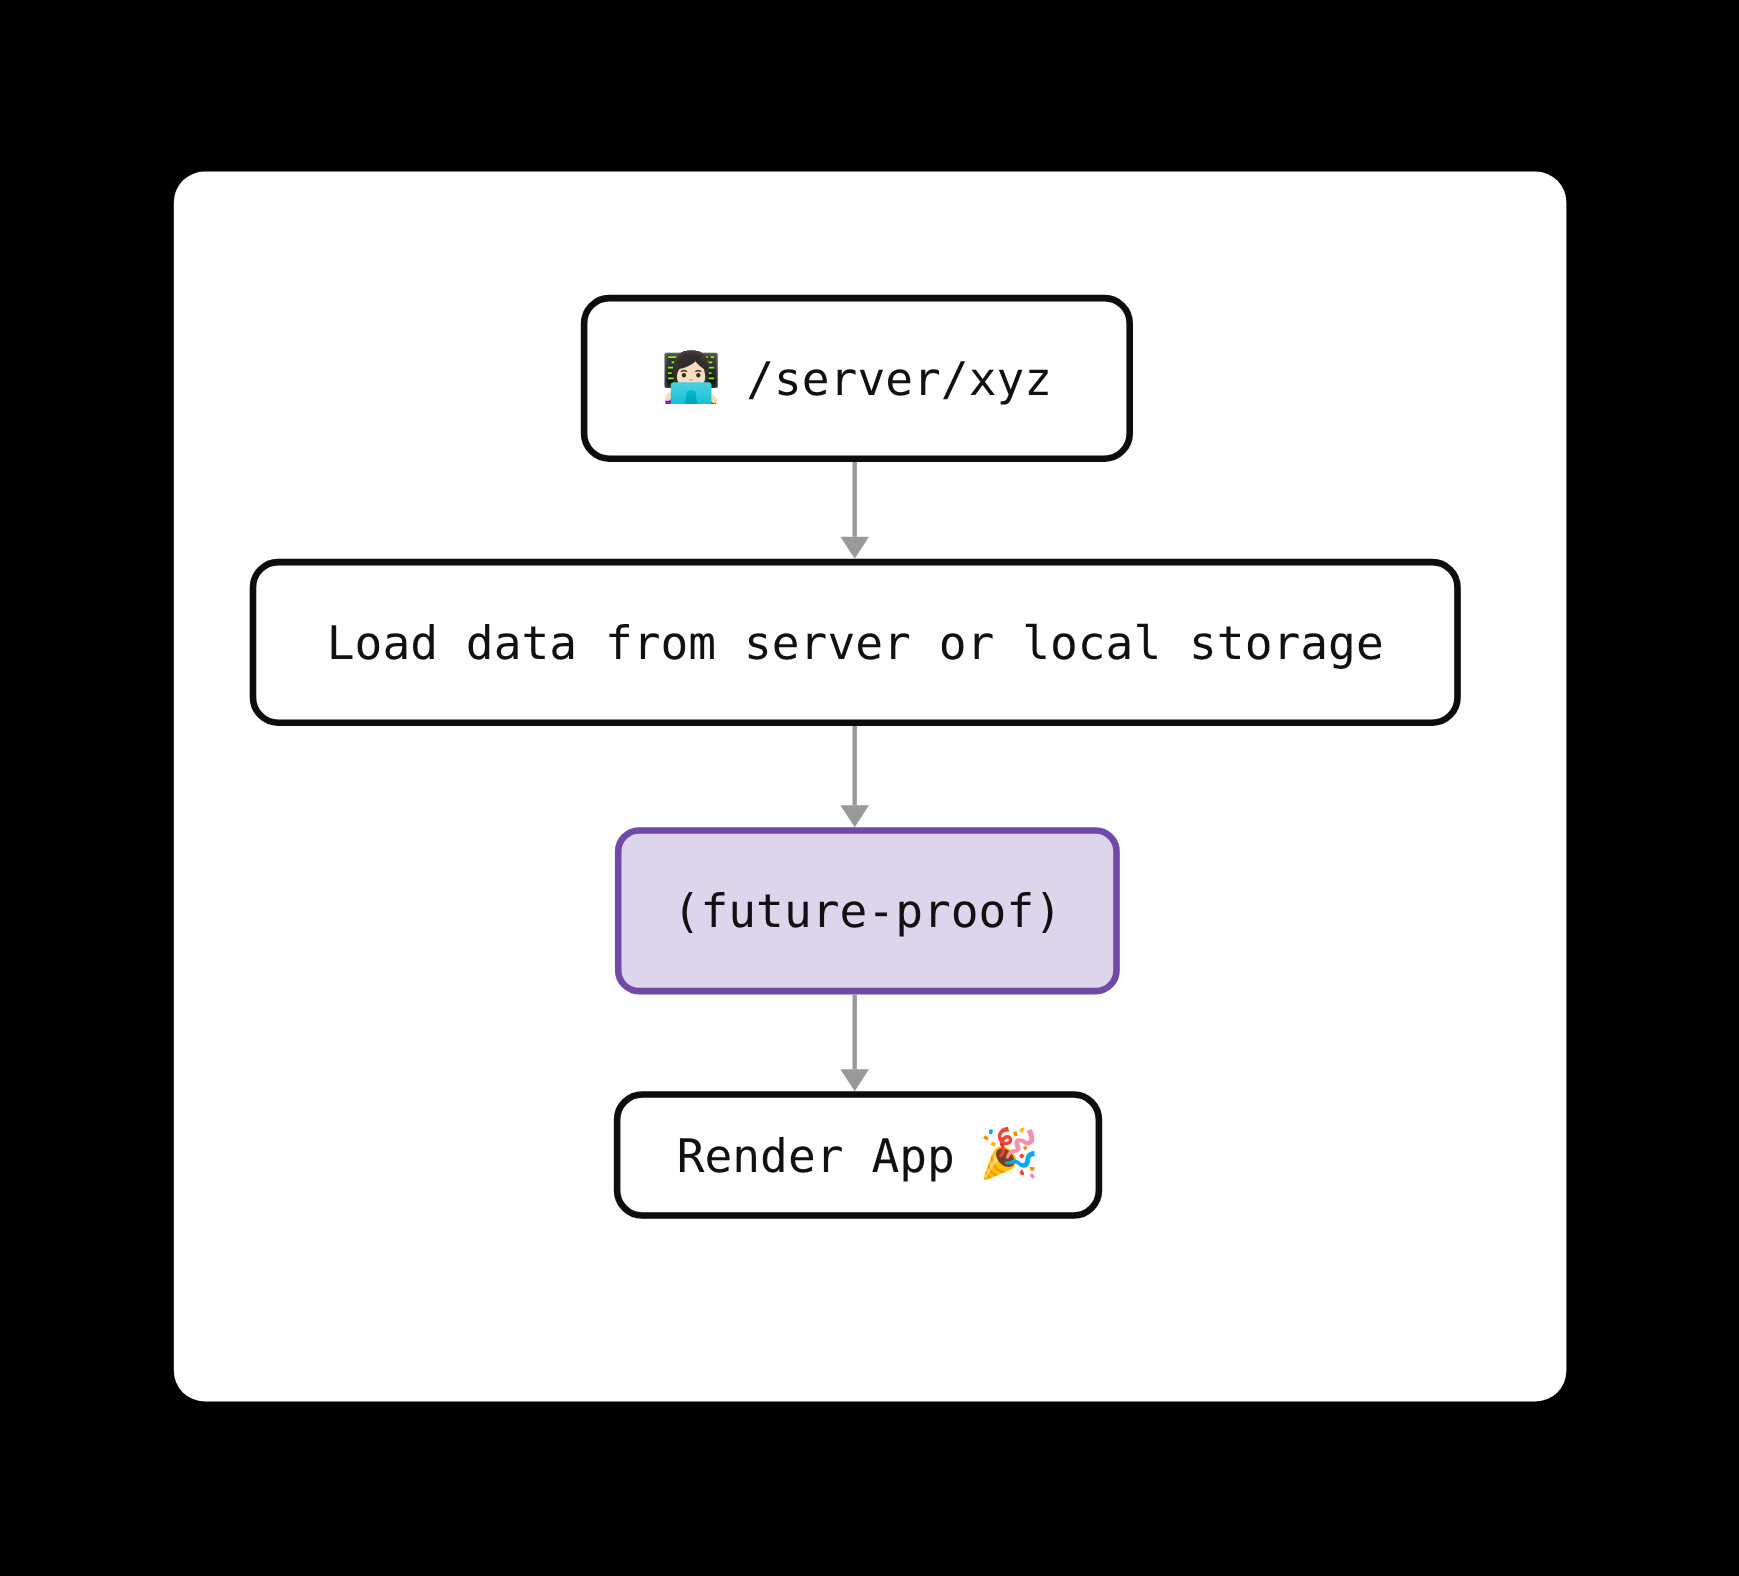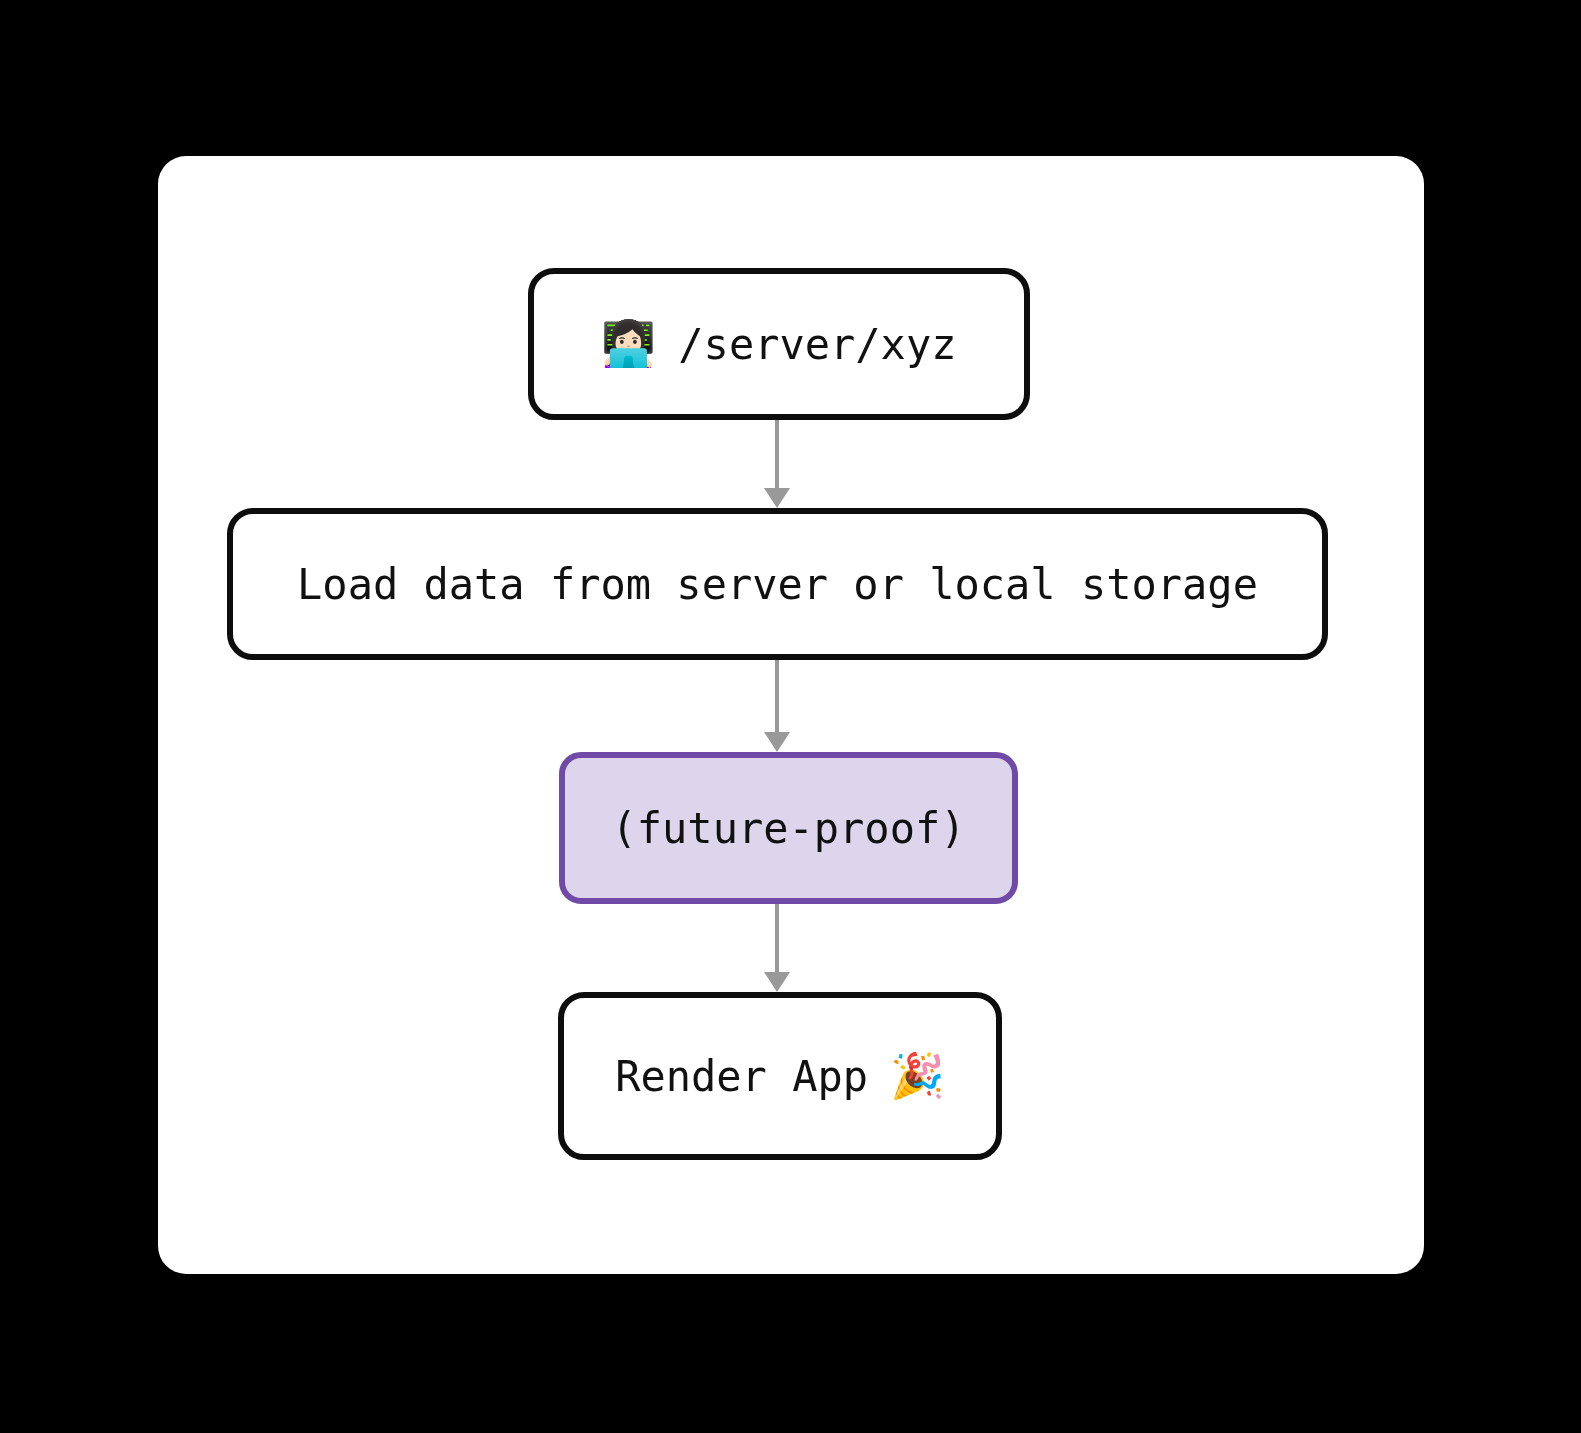--- a/index.html
+++ b/index.html
@@ -43,21 +43,21 @@
     line-height: 1;
   }
   .node.highlight {
     background: #dcd5ec;
     border-color: #7149a6;
     border-radius: 22px;
   }
   .n1 { left: 370px; top: 112px;  width: 502px;  height: 152px; }
   .n2 { left: 69px;  top: 352px;  width: 1101px; height: 152px; }
   .n3 { left: 385px; top: 596px;  width: 459px;  height: 152px; margin-left: 16px; }
-  .n4 { left: 400px; top: 836px;  width: 444px;  height: 168px; text-align: right; }
+  .n4 { left: 400px; top: 836px;  width: 444px;  height: 116px; text-align: right; }
 
   .arrow {
     position: absolute;
     width: 28px;
     display: flex;
     flex-direction: column;
     align-items: center;
   }
   .a1 { left: 605px; top: 264px; height: 88px; }
   .a2 { left: 605px; top: 504px; height: 92px; }

